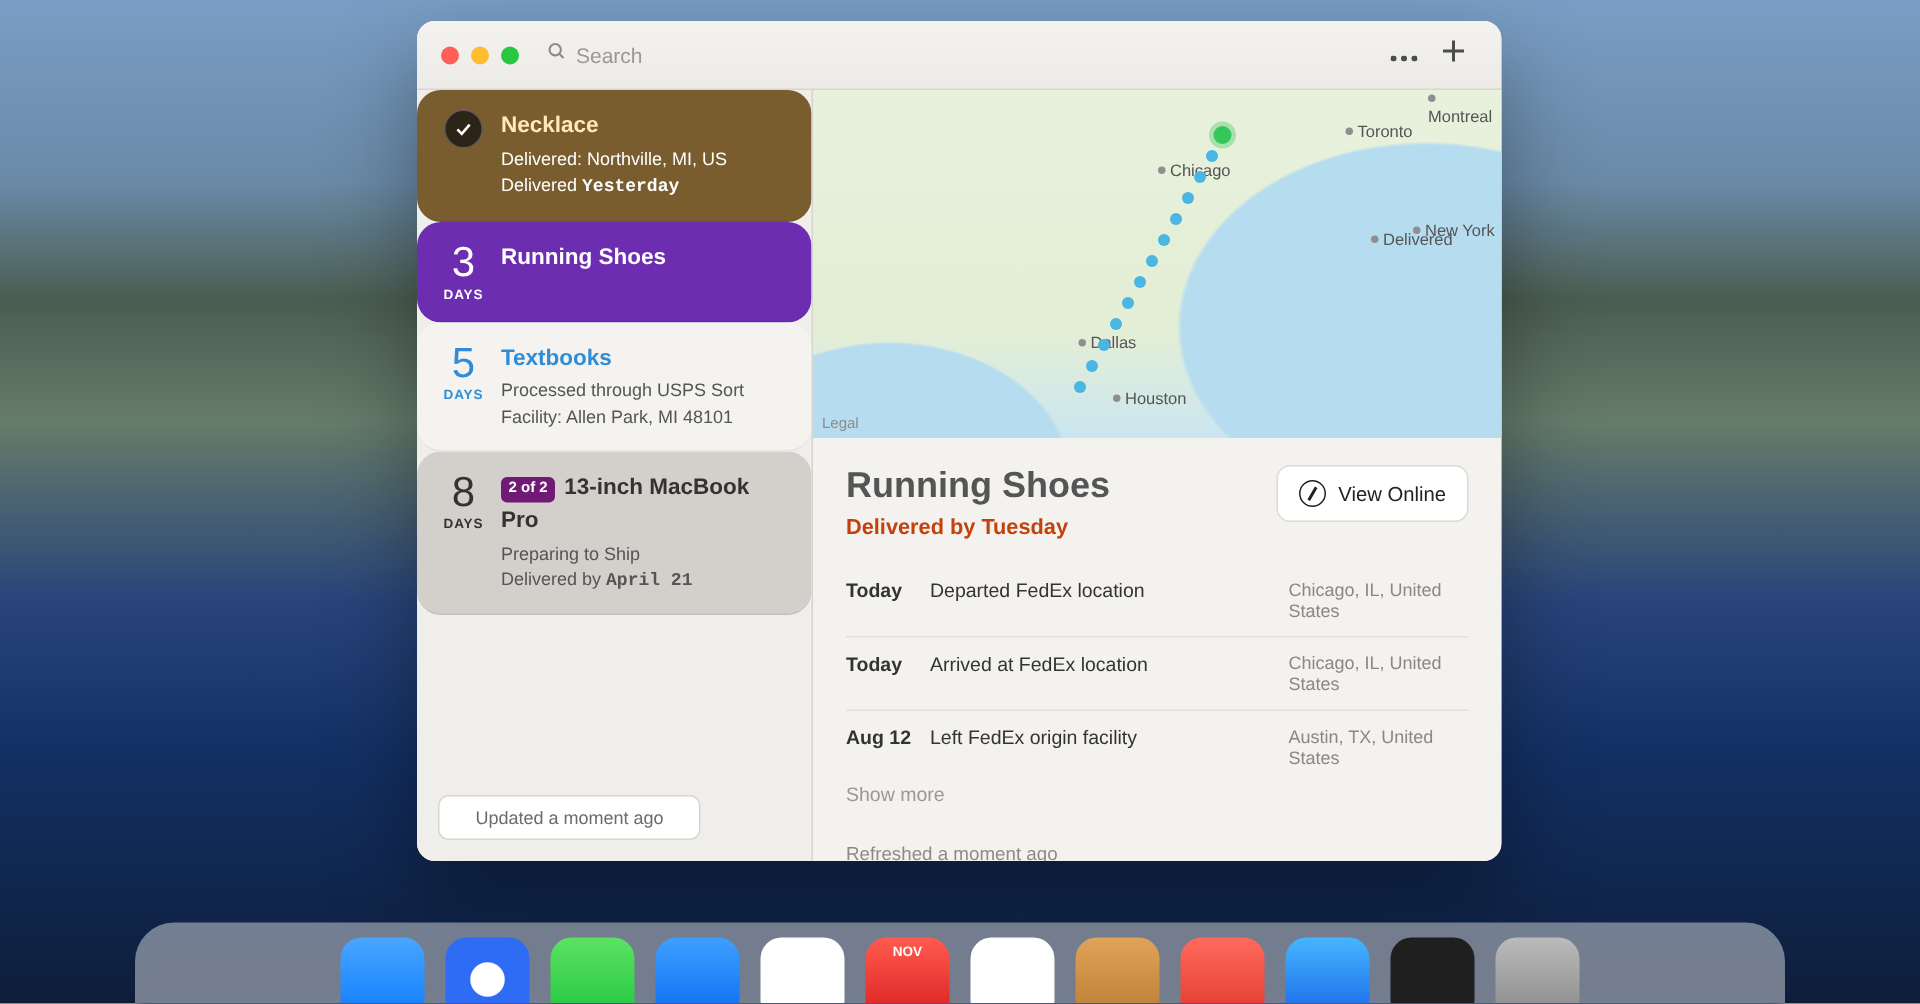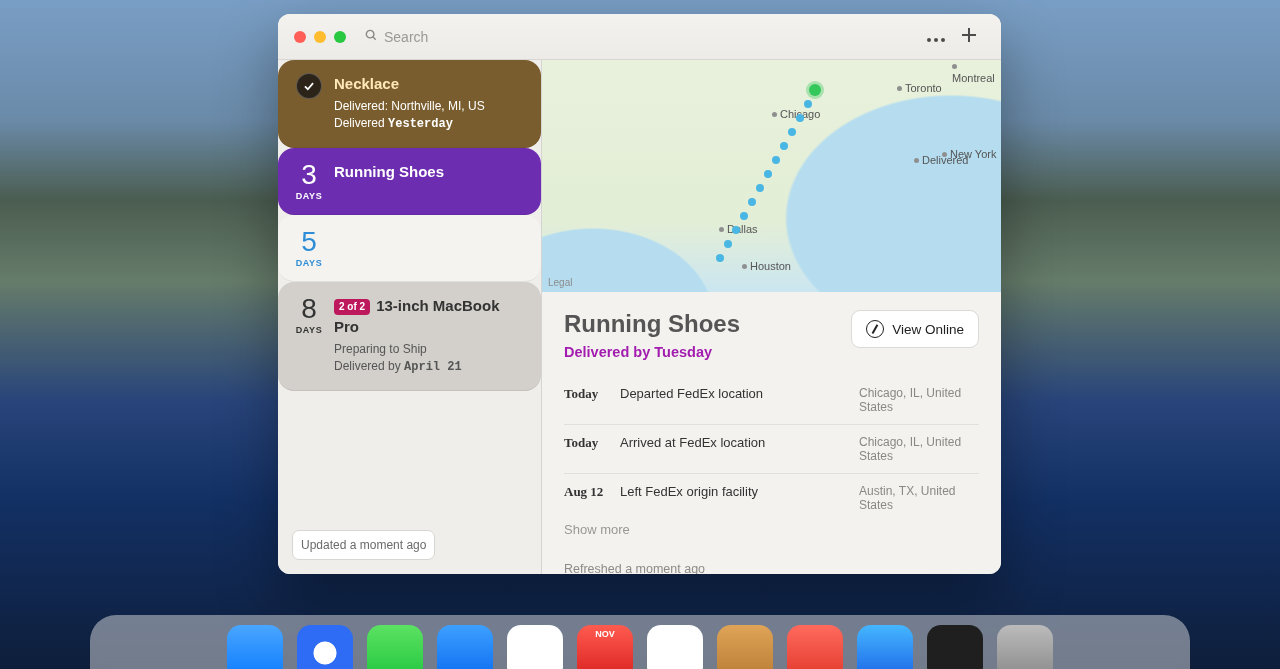--- a/index.html
+++ b/index.html
@@ -65,38 +65,38 @@
   .pkg .small{ font-size:9px; letter-spacing:.6px; font-weight:600; margin-top:2px;}
   .pkg .check{
     width:26px;height:26px;border-radius:50%;
     background:#2c2319;border:1px solid rgba(255,255,255,.25);
     display:flex;align-items:center;justify-content:center;color:#fff;
   }
   .pkg .info { flex:1; font-size:12px; line-height:1.45; }
   .pkg .title { font-size:15px; font-weight:600; margin-bottom:3px; }
   .pkg .line b { font-weight:600;font-family:Liberation Mono, monospace; }
   .countpill {
-    display:inline-block; background:#be185d; color:#fff; font-size:10px;
+    display:inline-block; background:#701a75; color:#fff; font-size:10px;
     border-radius:4px; padding:1px 5px; margin-right:6px; vertical-align:1px;
   }
 
   .pkg.necklace { background:#7a5d2e; color:#fff; }
   .pkg.necklace .title { color:#ffe9b9; }
   .pkg.shoes    { background:#6d2db1; color:#eadaf6; }
   .pkg.shoes .title, .pkg.shoes .big, .pkg.shoes .small { color:#fff; }
   .pkg.textbooks{ background:#f4f3f0; color:#555; }
   .pkg.textbooks .title{ color:#2e8dd6; }
   .pkg.textbooks .big, .pkg.textbooks .small{ color:#2e8dd6; }
   .pkg.mbp      { background:#d3d0cc; color:#555; }
   .pkg.mbp .big, .pkg.mbp .small, .pkg.mbp .title { color:#333; }
 
   .sidebar-footer { margin-top:auto; padding:14px; }
   .pill-btn {
     font-size:12px; color:#6b6b6b; background:#fff;
-    border:1px solid #d8d6d2; border-radius:7px; padding:7px 8px; cursor:pointer;
+    border:1px solid #d8d6d2; border-radius:7px; padding:7px 24px; cursor:pointer;
   }
 
   
   .detail { flex:1; background:#f4f2ef; display:flex; flex-direction:column; min-width:0; }
   .map {
     height:232px; position:relative;
     background: linear-gradient(180deg,#e8f1dc 0%, #e3eed6 70%, #cbe6f1 100%);
     overflow:hidden;
   }
   .ocean { position:absolute; right:-40px; bottom:-30px; width:300px; height:260px;
@@ -107,34 +107,34 @@
   .city::before { content:""; display:inline-block; width:5px;height:5px;border-radius:50%;
                   background:#8f8f8f; margin-right:3px; vertical-align:1px; }
   .legal { position:absolute; left:6px; bottom:4px; font-size:10px; color:#8c8c8c; }
   .dotpath .d { position:absolute; width:8px;height:8px;border-radius:50%; background:#49b6e4; }
   .pin { position:absolute; width:12px;height:12px;border-radius:50%; background:#34c759;
          box-shadow:0 0 0 3px rgba(52,199,89,.35); }
 
   .detail-body { padding:18px 22px 16px; flex:1; overflow:hidden; }
   .detail-head { display:flex; align-items:flex-start; gap:12px; }
   .detail-title { font-size:24px; font-weight:700; color:#555; }
-  .detail-sub   { font-size:14.5px; font-weight:600; color:#a21caf; margin-top:6px; }
+  .detail-sub   { font-size:14.5px; font-weight:600; color:#c2410c; margin-top:6px; }
   .view-online {
     margin-left:auto; display:flex; align-items:center; gap:8px;
     background:#fff; border:1px solid #dcdad6; border-radius:9px;
     padding:9px 14px; font-size:13.5px; font-weight:500; color:#222; cursor:pointer;
   }
   .compass { width:18px;height:18px;border:1.5px solid #222;border-radius:50%;
              display:flex;align-items:center;justify-content:center; }
   .compass::after{content:"";width:1.5px;height:10px;background:#222;transform:rotate(30deg);}
 
   table.events { width:100%; border-collapse:collapse; margin-top:16px; font-size:13px; color:#333;}
   table.events td { padding:10px 6px 10px 0; vertical-align:top; border-bottom:1px solid #e3e0db; }
   table.events tr:last-child td { border-bottom:none; }
-  table.events td.date { width:56px; font-weight:700;font-family:Liberation Serif, serif; }
+  table.events td.date { width:56px; font-weight:700; }
   table.events td.loc  { width:120px; color:#8a8884; font-size:12px; text-align:left; }
   .show-more { font-size:13px; color:#9a9893; cursor:pointer; }
   .meta { margin-top:22px; font-size:12.5px; color:#8d8b86; line-height:1.6; }
 
   
   .dock {
     position:absolute; left:50%; transform:translateX(-50%);
     bottom:-32px; height:86px; width:1100px;
     background:rgba(240,240,240,.45);
     border-radius:26px;
@@ -221,20 +221,24 @@
         </div>
         <div class="info">
           <div class="title">Running Shoes</div>
         </div>
       </div>
 
       <div class="pkg textbooks">
         <div class="badge">
           <span class="big">5</span>
           <span class="small">DAYS</span>
+        </div>
+        <div class="info">
+          <div class="title">Textbooks</div>
+          <div class="line">Processed through USPS Sort Facility: Allen Park, MI 48101</div>
         </div>
       </div>
 
       <div class="pkg mbp">
         <div class="badge">
           <span class="big">8</span>
           <span class="small">DAYS</span>
         </div>
         <div class="info">
           <div class="title">

